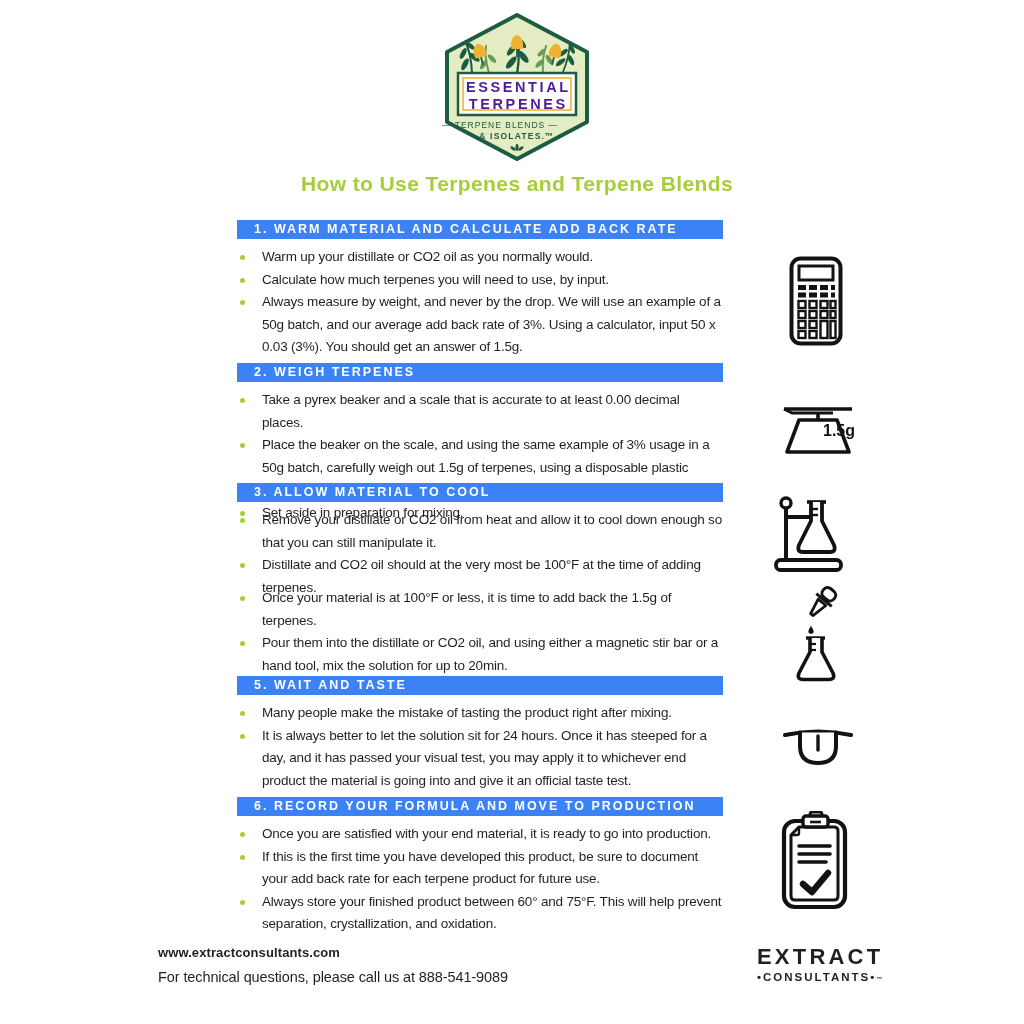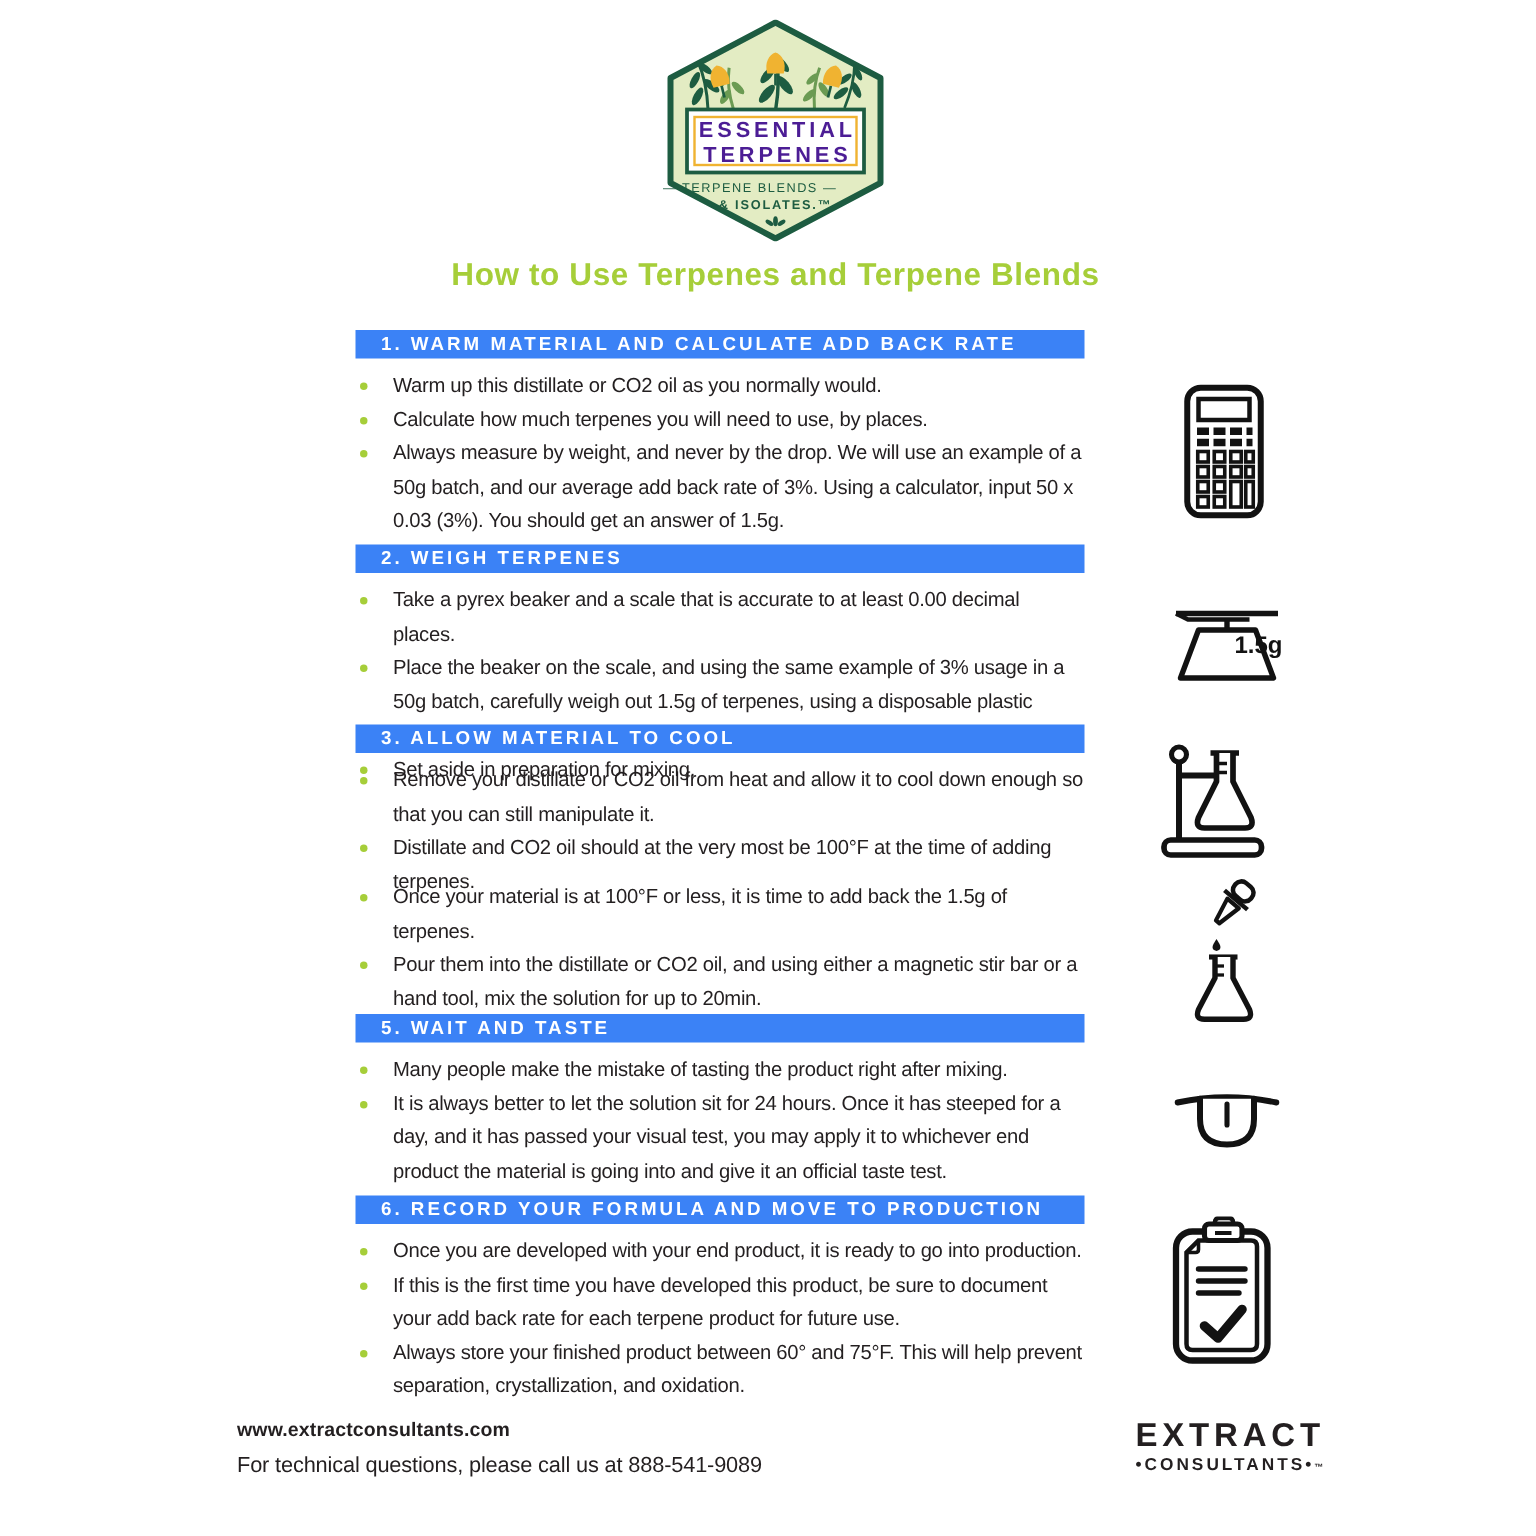--- a/index.html
+++ b/index.html
@@ -100,22 +100,22 @@
     </div>
     <div class="logo-tag1">— TERPENE BLENDS —</div>
     <div class="logo-tag2">&amp; ISOLATES.™</div>
   </div>
 
   <div class="title">How to Use Terpenes and Terpene Blends</div>
 
   <section class="step" style="top:220px">
     <div class="bar">1. WARM MATERIAL AND CALCULATE ADD BACK RATE</div>
     <ul class="bullets">
-      <li><span class="dot"></span><span>Warm up this distillate or CO2 oil as you normally would.</span></li>
-      <li><span class="dot"></span><span>Calculate how much terpenes you will need to use, by places.</span></li>
+      <li><span class="dot"></span><span>Warm up your distillate or CO2 oil as you normally would.</span></li>
+      <li><span class="dot"></span><span>Calculate how much terpenes you will need to use, by input.</span></li>
       <li><span class="dot"></span><span>Always measure by weight, and never by the drop. We will use an example of a 50g batch, and our average add back rate of 3%. Using a calculator, input 50 x 0.03 (3%). You should get an answer of 1.5g.</span></li>
     </ul>
   </section>
 
   <section class="step" style="top:363px">
     <div class="bar">2. WEIGH TERPENES</div>
     <ul class="bullets">
       <li><span class="dot"></span><span>Take a pyrex beaker and a scale that is accurate to at least 0.00 decimal places.</span></li>
       <li><span class="dot"></span><span>Place the beaker on the scale, and using the same example of 3% usage in a 50g batch, carefully weigh out 1.5g of terpenes, using a disposable plastic pipette.</span></li>
       <li><span class="dot"></span><span>Set aside in preparation for mixing.</span></li>
@@ -141,21 +141,21 @@
     <div class="bar">5. WAIT AND TASTE</div>
     <ul class="bullets">
       <li><span class="dot"></span><span>Many people make the mistake of tasting the product right after mixing.</span></li>
       <li><span class="dot"></span><span>It is always better to let the solution sit for 24 hours. Once it has steeped for a day, and it has passed your visual test, you may apply it to whichever end product the material is going into and give it an official taste test.</span></li>
     </ul>
   </section>
 
   <section class="step" style="top:797px">
     <div class="bar">6. RECORD YOUR FORMULA AND MOVE TO PRODUCTION</div>
     <ul class="bullets">
-      <li><span class="dot"></span><span>Once you are developed with your end product, it is ready to go into production.</span></li>
+      <li><span class="dot"></span><span>Once you are satisfied with your end material, it is ready to go into production.</span></li>
       <li><span class="dot"></span><span>If this is the first time you have developed this product, be sure to document your add back rate for each terpene product for future use.</span></li>
       <li><span class="dot"></span><span>Always store your finished product between 60° and 75°F. This will help prevent separation, crystallization, and oxidation.</span></li>
     </ul>
   </section>
 
   <div class="icon" style="left:789px; top:256px;">
     <svg width="54" height="90" viewBox="0 0 54 90">
       <rect x="2.5" y="2.5" width="49" height="85" rx="9" fill="#ffffff" stroke="#121212" stroke-width="4"></rect>
       <rect x="10" y="10" width="34" height="14" fill="#ffffff" stroke="#121212" stroke-width="3"></rect>
       <g fill="#121212">

